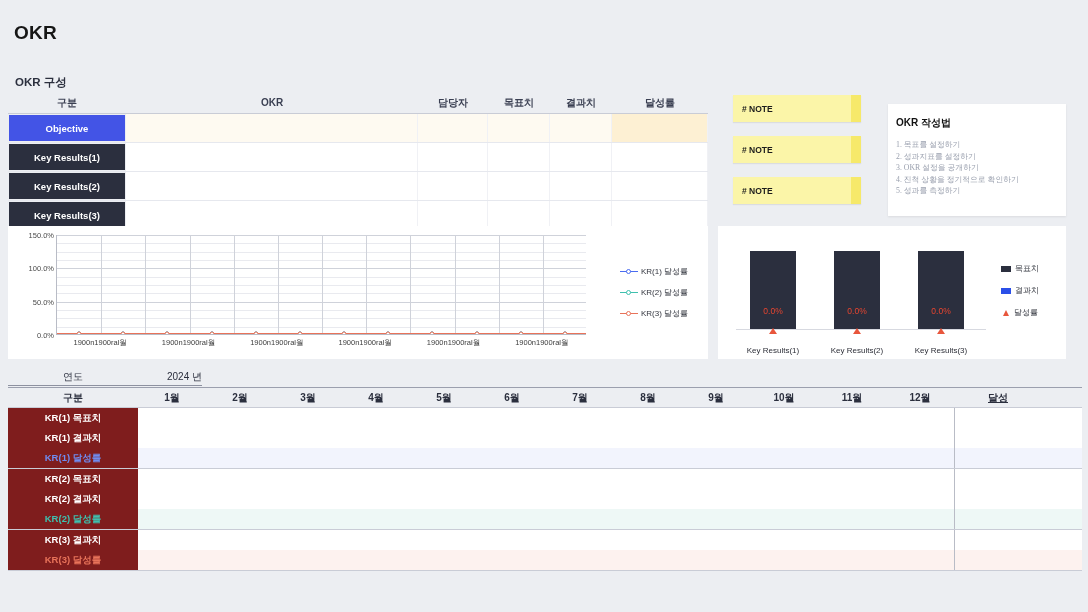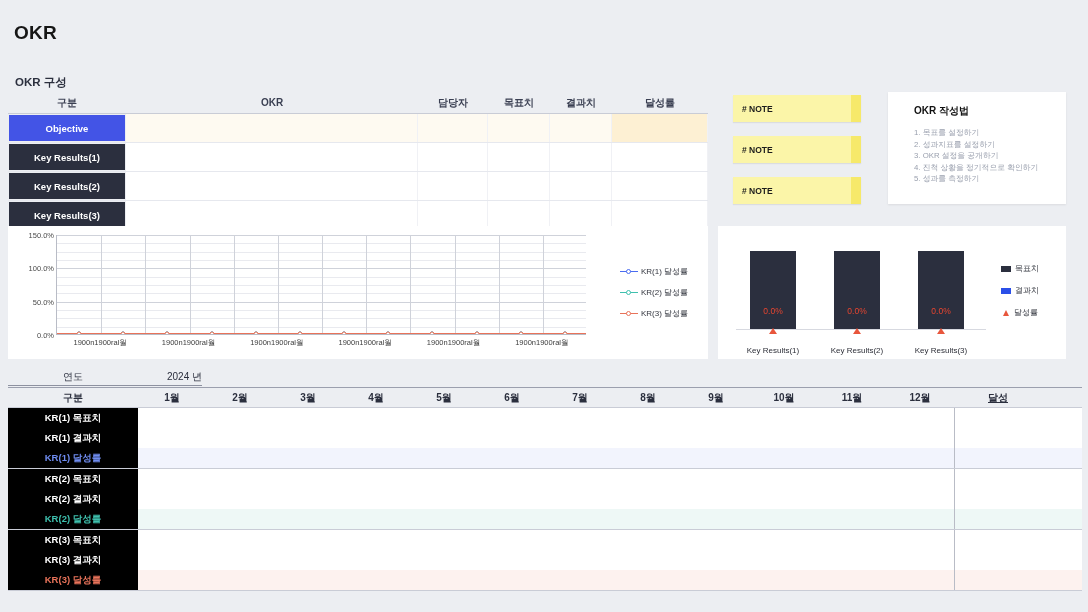--- a/index.html
+++ b/index.html
@@ -61,28 +61,28 @@
     padding-left: 9px; font-size: 8.5px; font-weight: bold; color: #1b1b1b;
     box-shadow: 0 1px 1px rgba(0,0,0,.07);
   }
   .note::after {
     content: ""; position: absolute; right: 0; top: 0; bottom: 0; width: 10px;
     background: #f6e96a;
   }
 
   
   .guide {
-    position: absolute; left: 888px; top: 92px; width: 178px; height: 112px;
+    position: absolute; left: 888px; top: 104px; width: 178px; height: 112px;
     background: #ffffff; box-shadow: 0 1px 2px rgba(0,0,0,.08);
-    padding: 12px 26px;
+    padding: 12px 8px;
   }
   .guide-title { font-size: 10px; font-weight: bold; color: #111; margin-bottom: 9px; }
   .guide-list { list-style: none; }
   .guide-list li {
-    font-size: 7.8px; color: #9aa0ae; line-height: 11.5px; white-space: nowrap;
+    font-size: 7.8px; color: #9aa0ae; line-height: 11.5px; white-space: nowrap; font-family: Liberation Serif, serif;
   }
 
   
   .line-panel {
     position: absolute; left: 8px; top: 226px; width: 700px; height: 133px;
     background: #ffffff;
   }
   .lc-yaxis { position: absolute; left: 6px; top: 6px; width: 40px; height: 106px; }
   .lc-ylabel {
     position: absolute; right: 0; transform: translateY(-50%);
@@ -166,21 +166,21 @@
     font-size: 10px; font-weight: bold; color: #2b2f3e;
   }
   .mt-head .mh { text-align: center; }
   .mc-label { width: 130px; }
   .mc-month { width: 68px; }
   .mc-total { width: 88px; text-decoration: underline; }
 
   .mt-row { display: flex; height: 20px; }
   .mt-label {
     width: 130px; display: flex; align-items: center; justify-content: center;
-    font-size: 9.5px; font-weight: bold; color: #ffffff; background: #000000;
+    font-size: 9.5px; font-weight: bold; color: #ffffff; background: #7f1d1d;
   }
   .mt-label.kr1rate { color: #6f8cf0; }
   .mt-label.kr2rate { color: #3fc0ae; }
   .mt-label.kr3rate { color: #e8735a; }
   .mt-cells { flex: 1; display: flex; background: #ffffff; }
   .mt-cell { width: 68px; }
   .mt-cell.total { width: 88px; border-left: 1px solid #b9bcc6; }
   .mt-row.rate1 .mt-cells { background: #f2f4fd; }
   .mt-row.rate2 .mt-cells { background: #eef8f6; }
   .mt-row.rate3 .mt-cells { background: #fdf2ef; }
@@ -530,38 +530,20 @@
               <div class="mt-cell"></div>
               <div class="mt-cell"></div>
               <div class="mt-cell"></div>
               <div class="mt-cell"></div>
               <div class="mt-cell total"></div>
             </div>
           </div>
         </div>
         <div class="mt-group last">
           <div class="mt-row ">
-            <div class="mt-label ">KR(3) 목표치</div>
-            <div class="mt-cells">
-              <div class="mt-cell"></div>
-              <div class="mt-cell"></div>
-              <div class="mt-cell"></div>
-              <div class="mt-cell"></div>
-              <div class="mt-cell"></div>
-              <div class="mt-cell"></div>
-              <div class="mt-cell"></div>
-              <div class="mt-cell"></div>
-              <div class="mt-cell"></div>
-              <div class="mt-cell"></div>
-              <div class="mt-cell"></div>
-              <div class="mt-cell"></div>
-              <div class="mt-cell total"></div>
-            </div>
-          </div>
-          <div class="mt-row ">
             <div class="mt-label ">KR(3) 결과치</div>
             <div class="mt-cells">
               <div class="mt-cell"></div>
               <div class="mt-cell"></div>
               <div class="mt-cell"></div>
               <div class="mt-cell"></div>
               <div class="mt-cell"></div>
               <div class="mt-cell"></div>
               <div class="mt-cell"></div>
               <div class="mt-cell"></div>

